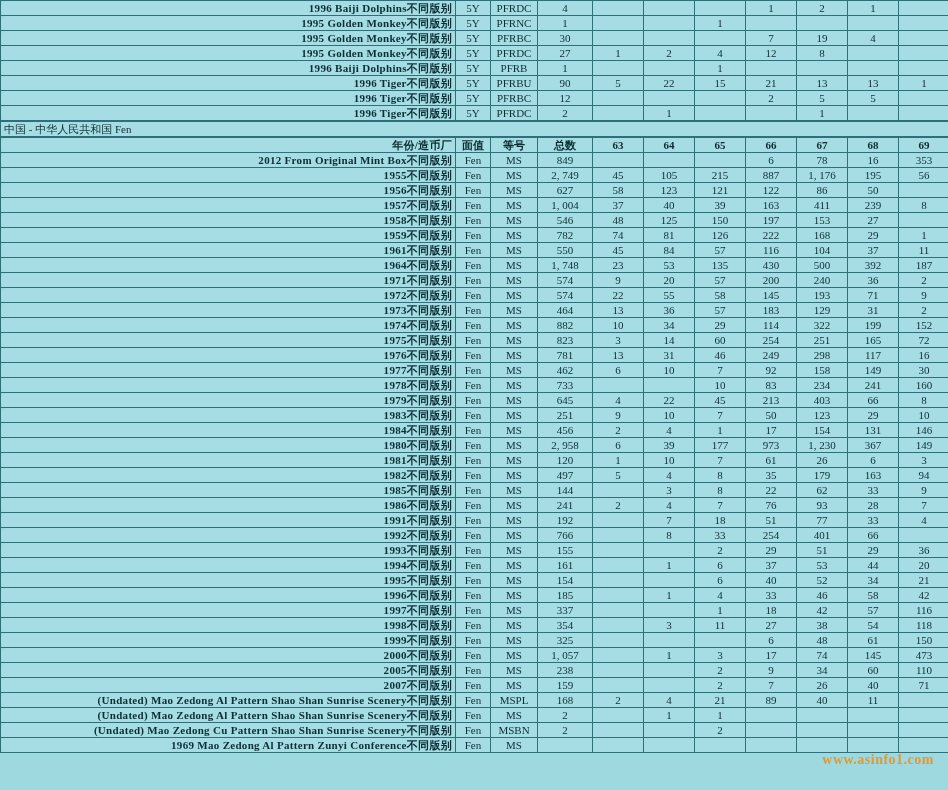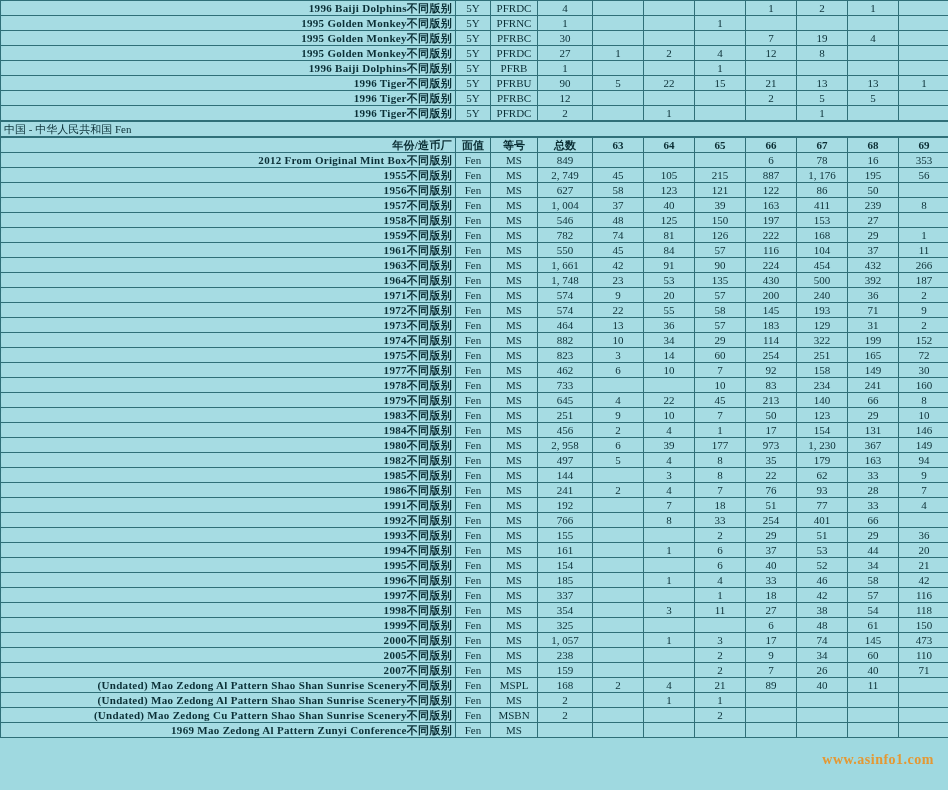--- a/index.html
+++ b/index.html
@@ -336,33 +336,20 @@
         <td class="total">550</td>
         <td class="num">45</td>
         <td class="num">84</td>
         <td class="num">57</td>
         <td class="num">116</td>
         <td class="num">104</td>
         <td class="num">37</td>
         <td class="num">11</td>
       </tr>
       <tr>
-        <td class="desc">1963不同版别</td>
-        <td class="denom">Fen</td>
-        <td class="gradecode">MS</td>
-        <td class="total">1, 661</td>
-        <td class="num">42</td>
-        <td class="num">91</td>
-        <td class="num">90</td>
-        <td class="num">224</td>
-        <td class="num">454</td>
-        <td class="num">432</td>
-        <td class="num">266</td>
-      </tr>
-      <tr>
         <td class="desc">1964不同版别</td>
         <td class="denom">Fen</td>
         <td class="gradecode">MS</td>
         <td class="total">1, 748</td>
         <td class="num">23</td>
         <td class="num">53</td>
         <td class="num">135</td>
         <td class="num">430</td>
         <td class="num">500</td>
         <td class="num">392</td>
@@ -427,20 +414,33 @@
         <td class="total">823</td>
         <td class="num">3</td>
         <td class="num">14</td>
         <td class="num">60</td>
         <td class="num">254</td>
         <td class="num">251</td>
         <td class="num">165</td>
         <td class="num">72</td>
       </tr>
       <tr>
+        <td class="desc">1976不同版别</td>
+        <td class="denom">Fen</td>
+        <td class="gradecode">MS</td>
+        <td class="total">781</td>
+        <td class="num">13</td>
+        <td class="num">31</td>
+        <td class="num">46</td>
+        <td class="num">249</td>
+        <td class="num">298</td>
+        <td class="num">117</td>
+        <td class="num">16</td>
+      </tr>
+      <tr>
         <td class="desc">1977不同版别</td>
         <td class="denom">Fen</td>
         <td class="gradecode">MS</td>
         <td class="total">462</td>
         <td class="num">6</td>
         <td class="num">10</td>
         <td class="num">7</td>
         <td class="num">92</td>
         <td class="num">158</td>
         <td class="num">149</td>
@@ -461,21 +461,21 @@
       </tr>
       <tr>
         <td class="desc">1979不同版别</td>
         <td class="denom">Fen</td>
         <td class="gradecode">MS</td>
         <td class="total">645</td>
         <td class="num">4</td>
         <td class="num">22</td>
         <td class="num">45</td>
         <td class="num">213</td>
-        <td class="num">140</td>
+        <td class="num">403</td>
         <td class="num">66</td>
         <td class="num">8</td>
       </tr>
       <tr>
         <td class="desc">1983不同版别</td>
         <td class="denom">Fen</td>
         <td class="gradecode">MS</td>
         <td class="total">251</td>
         <td class="num">9</td>
         <td class="num">10</td>
@@ -505,20 +505,33 @@
         <td class="total">2, 958</td>
         <td class="num">6</td>
         <td class="num">39</td>
         <td class="num">177</td>
         <td class="num">973</td>
         <td class="num">1, 230</td>
         <td class="num">367</td>
         <td class="num">149</td>
       </tr>
       <tr>
+        <td class="desc">1981不同版别</td>
+        <td class="denom">Fen</td>
+        <td class="gradecode">MS</td>
+        <td class="total">120</td>
+        <td class="num">1</td>
+        <td class="num">10</td>
+        <td class="num">7</td>
+        <td class="num">61</td>
+        <td class="num">26</td>
+        <td class="num">6</td>
+        <td class="num">3</td>
+      </tr>
+      <tr>
         <td class="desc">1982不同版别</td>
         <td class="denom">Fen</td>
         <td class="gradecode">MS</td>
         <td class="total">497</td>
         <td class="num">5</td>
         <td class="num">4</td>
         <td class="num">8</td>
         <td class="num">35</td>
         <td class="num">179</td>
         <td class="num">163</td>

